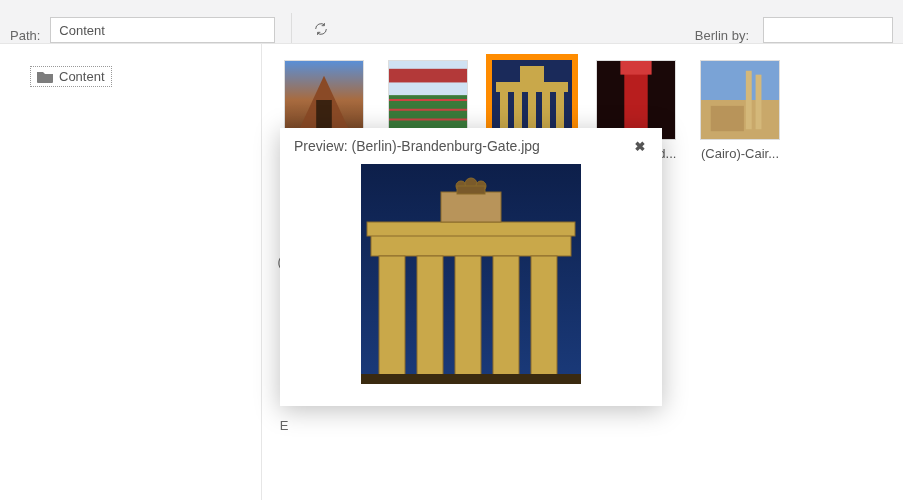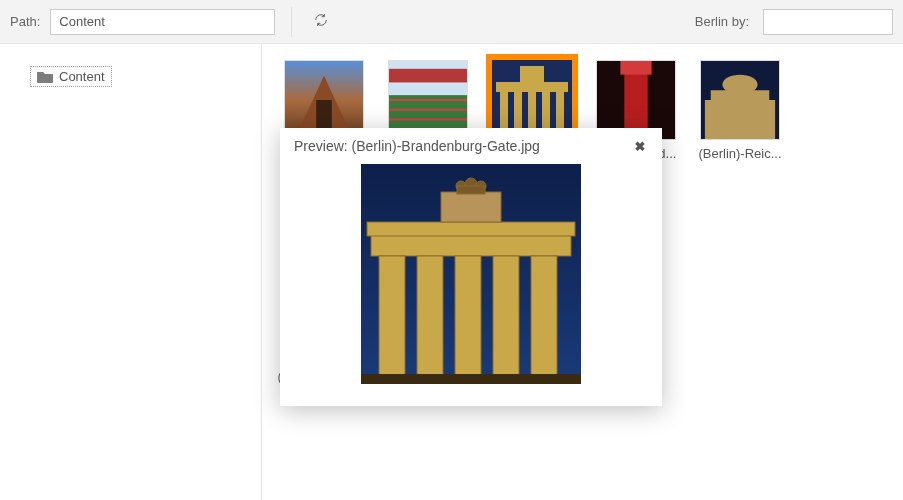--- a/index.html
+++ b/index.html
@@ -1,17 +1,17 @@
 <!DOCTYPE html>
 <html><head>
 <meta charset="utf-8">
 <style>
 *{box-sizing:border-box;margin:0;padding:0;font-family:"Segoe UI",Arial,sans-serif;font-size:13px;color:#555}
 body{background:#fff;width:903px;height:500px;overflow:hidden;position:relative}
-.toolbar{height:44px;background:#f3f3f4;border-bottom:1px solid #e6e6e6;display:flex;align-items:center;padding:0 10px;gap:10px}
+.toolbar{height:44px;background:#f3f3f4;border-bottom:1px solid #e6e6e6;display:flex;align-items:flex-end;padding:0 10px;gap:10px}
 .path-label{color:#666}
 .path-input{width:225px;height:26px;border:1px solid #ccc;background:#fff;padding:0 8px;color:#555}
 .tb-divider{width:1px;height:30px;background:#ddd;margin:0 6px}
 .refresh-btn{width:26px;height:26px;display:flex;align-items:center;justify-content:center;cursor:pointer}
 .refresh-btn svg{width:16px;height:16px;stroke:#666;stroke-width:1.5;fill:none}
 .tb-spacer{flex:1}
 .filter-label{color:#666;margin-right:4px}
 .filter-input{width:130px;height:26px;border:1px solid #ccc;background:#fff;padding:0 8px}
 .main{display:flex;height:calc(500px - 44px)}
 .sidebar{width:262px;border-right:1px solid #e6e6e6;padding:22px 30px}
@@ -123,33 +123,20 @@
       <div class="thumb-img">
         <svg class="svg-fill" viewBox="0 0 80 80" preserveAspectRatio="none">
             <rect width="80" height="80" fill="#1a0808"></rect>
             <rect x="28" y="8" width="24" height="72" fill="#b81e1e"></rect>
             <rect x="24" y="0" width="32" height="14" fill="#d43a3a"></rect>
           </svg>
       </div>
       <div class="thumb-cap">(Berlin)-Red...</div>
     </div>
 
-    <div class="thumb-item">
-      <div class="thumb-img">
-        <svg class="svg-fill" viewBox="0 0 80 80" preserveAspectRatio="none">
-            <rect width="80" height="80" fill="#0f1a3a"></rect>
-            <g fill="#b89a5a">
-              <rect x="4" y="40" width="72" height="40"></rect>
-              <rect x="10" y="30" width="60" height="12"></rect>
-              <ellipse cx="40" cy="24" rx="18" ry="10"></ellipse>
-            </g>
-          </svg>
-      </div>
-      <div class="thumb-cap">(Berlin)-Reic...</div>
-    </div>
 
     <div class="thumb-item">
       <div class="thumb-img">
         <svg class="svg-fill" viewBox="0 0 80 80" preserveAspectRatio="none">
             <rect width="80" height="40" fill="#7aa3d6"></rect>
             <rect y="40" width="80" height="40" fill="#c9a86a"></rect>
             <rect x="46" y="10" width="6" height="60" fill="#d4b87a"></rect>
             <rect x="56" y="14" width="6" height="56" fill="#d4b87a"></rect>
             <rect x="10" y="46" width="34" height="26" fill="#b8945a"></rect>
           </svg>

